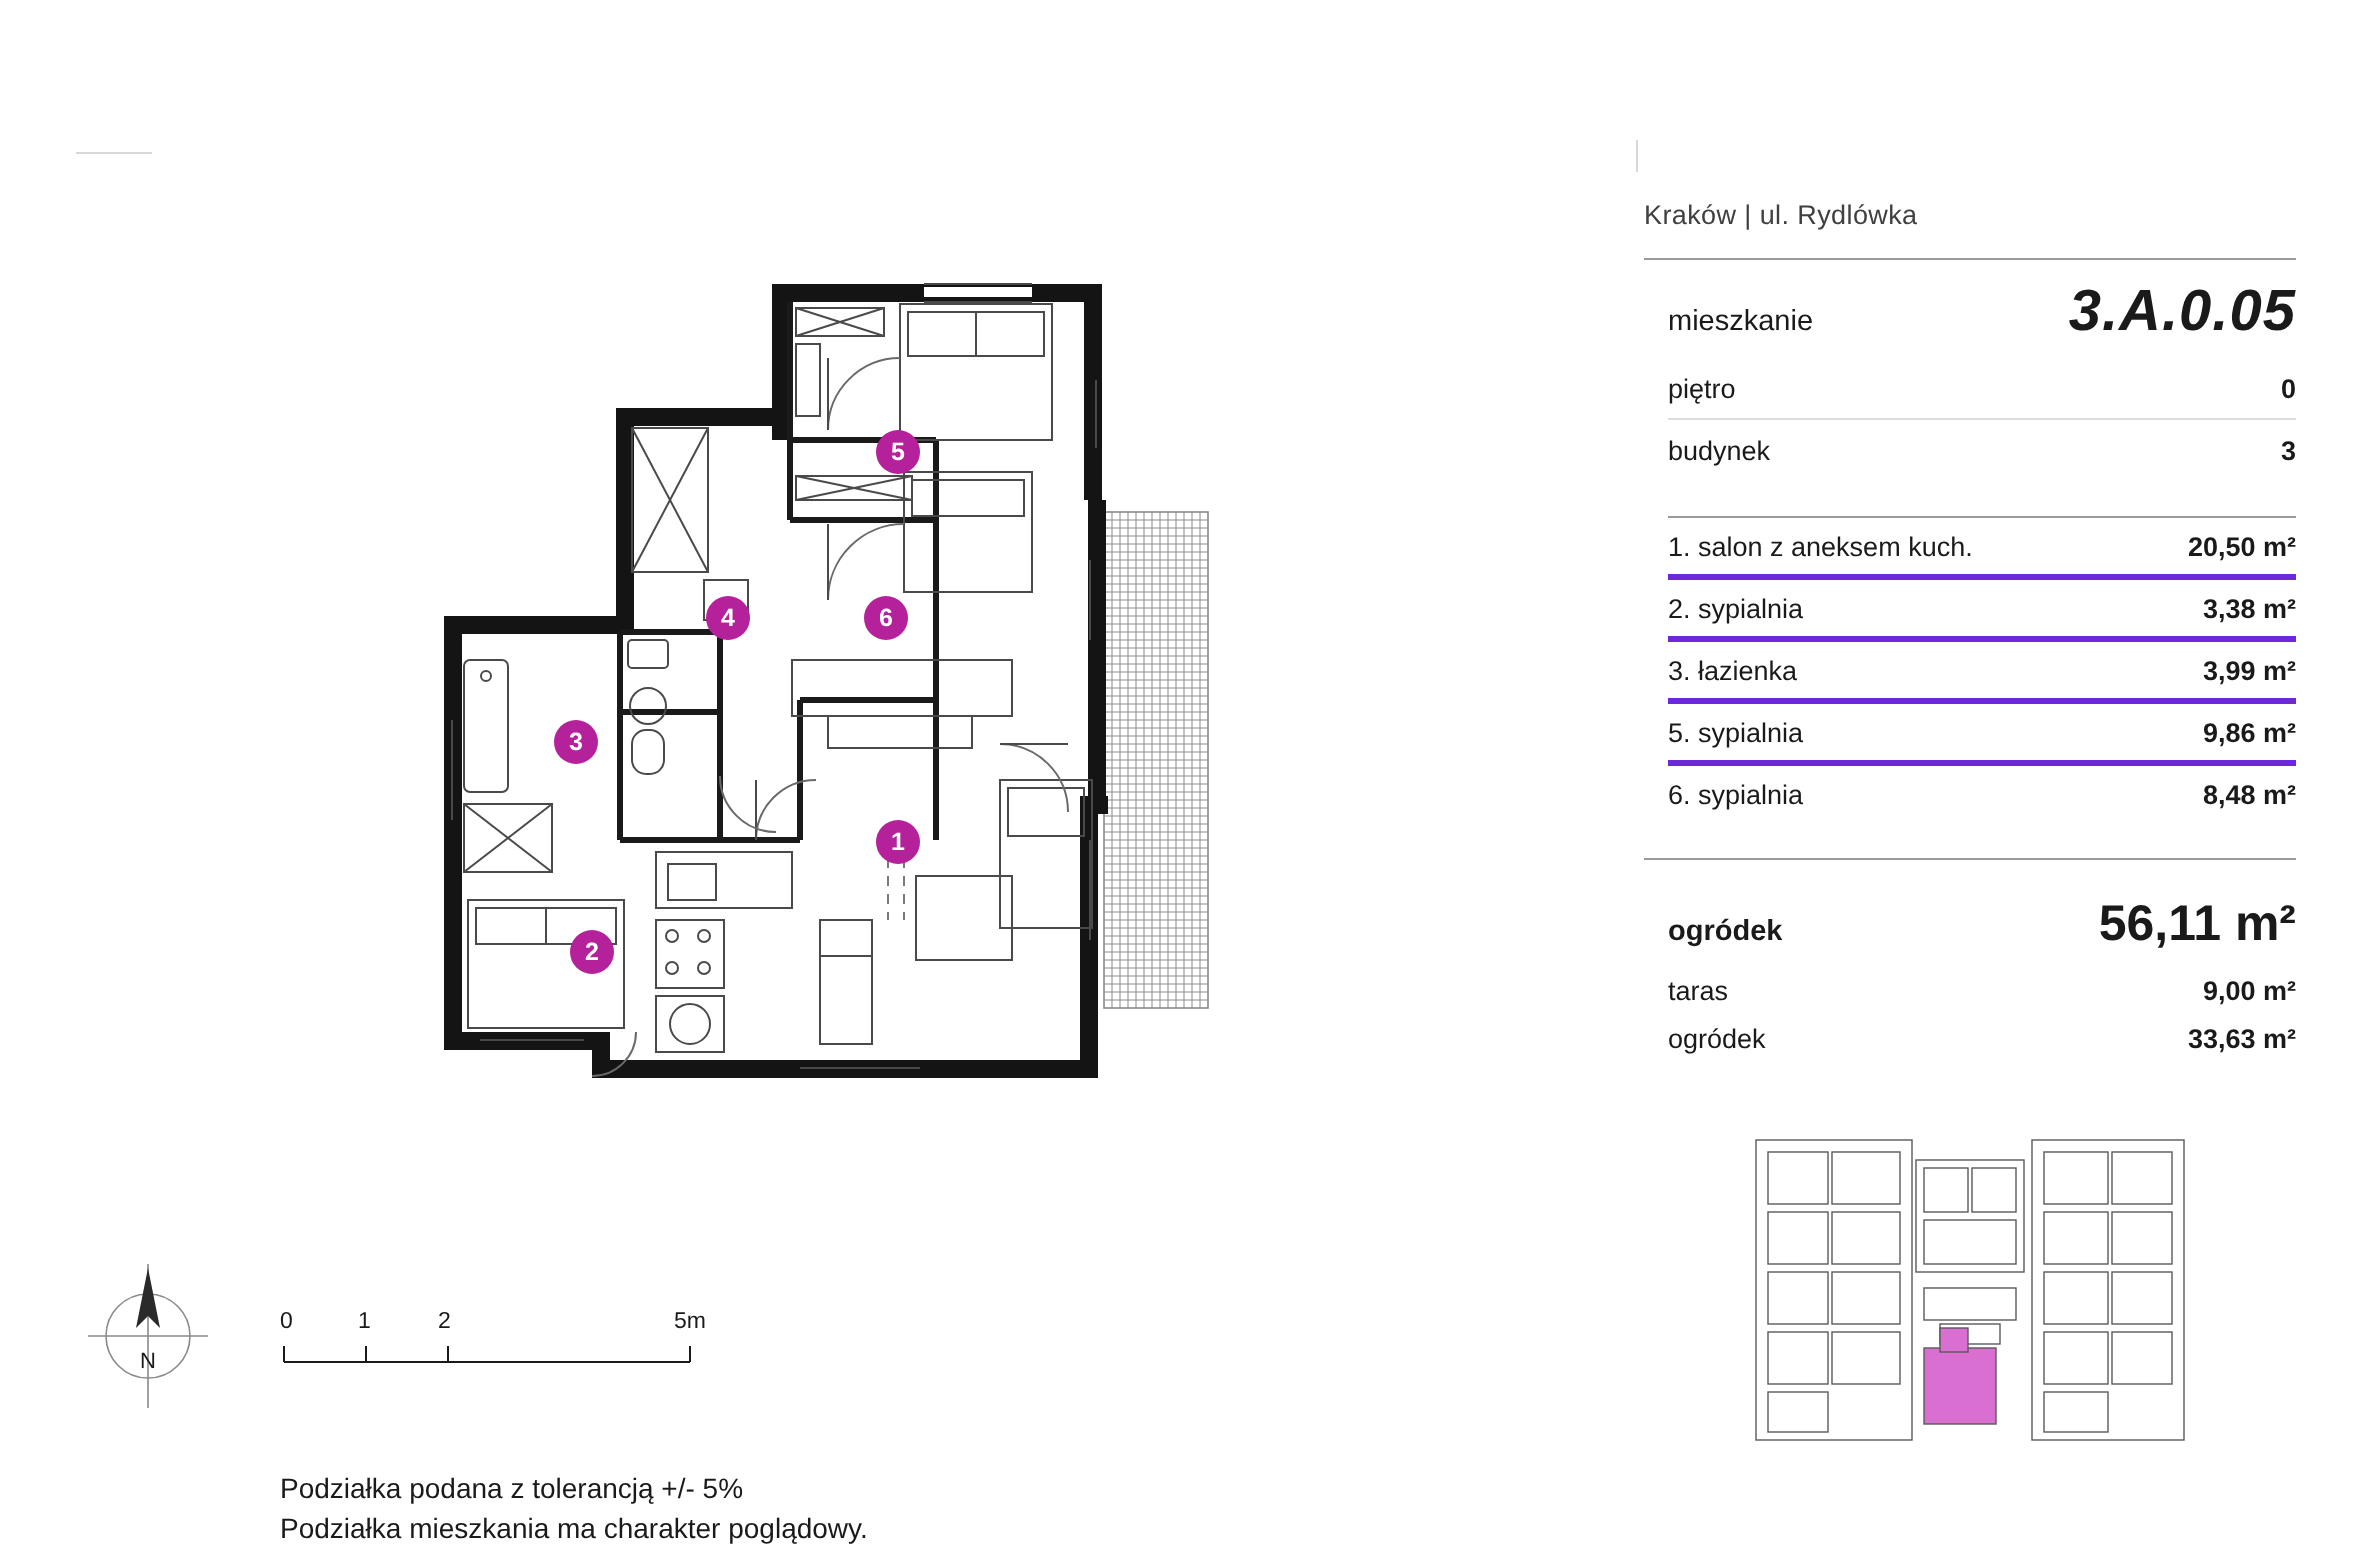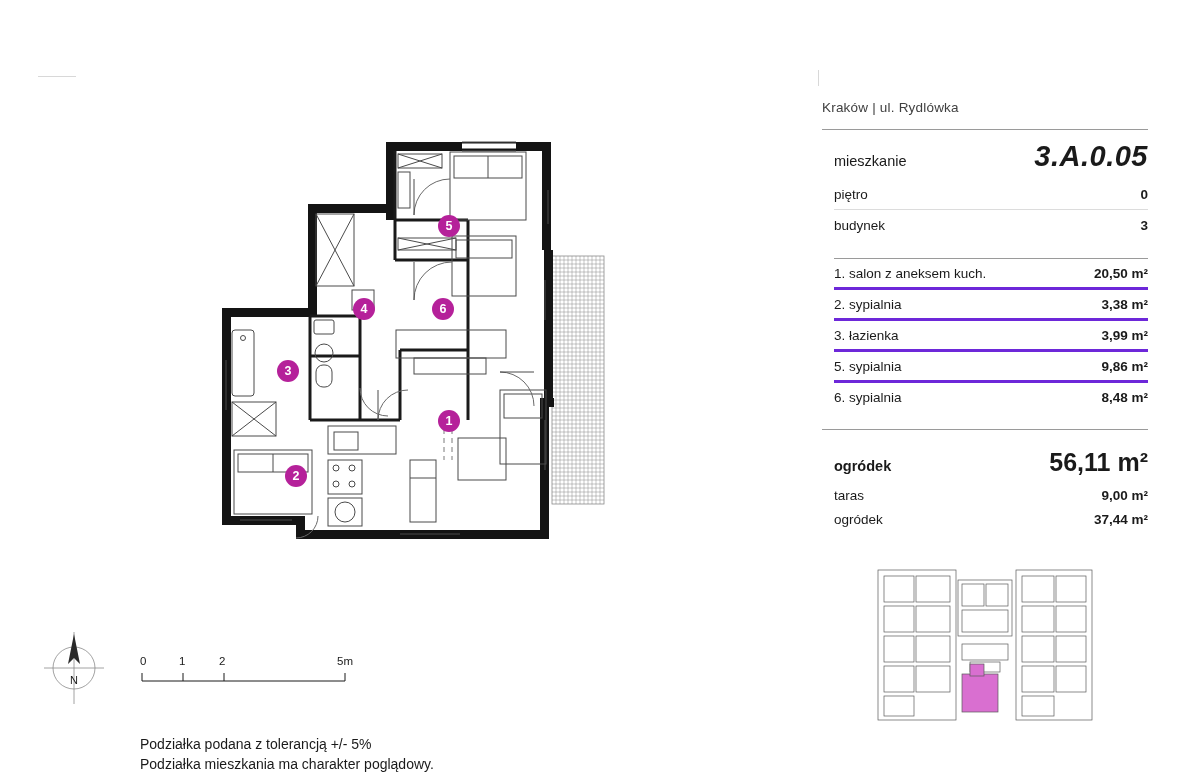--- a/index.html
+++ b/index.html
@@ -371,21 +371,21 @@
       <div class="row main">
         <span class="lbl">ogródek</span>
         <span class="val">56,11 m²</span>
       </div>
       <div class="row sub">
         <span class="lbl">taras</span>
         <span class="val">9,00 m²</span>
       </div>
       <div class="row sub">
         <span class="lbl">ogródek</span>
-        <span class="val">37,44 m²</span>
+        <span class="val">33,63 m²</span>
       </div>
     </div>
   </div>
 
   <div class="keyplan">
     <svg width="230" height="165" viewBox="0 0 230 165">
       <g stroke="#5a5a5a" stroke-width="0.7" fill="#ffffff">
 
         <rect x="8" y="8" width="78" height="150"></rect>
         <rect x="14" y="14" width="30" height="26"></rect>

